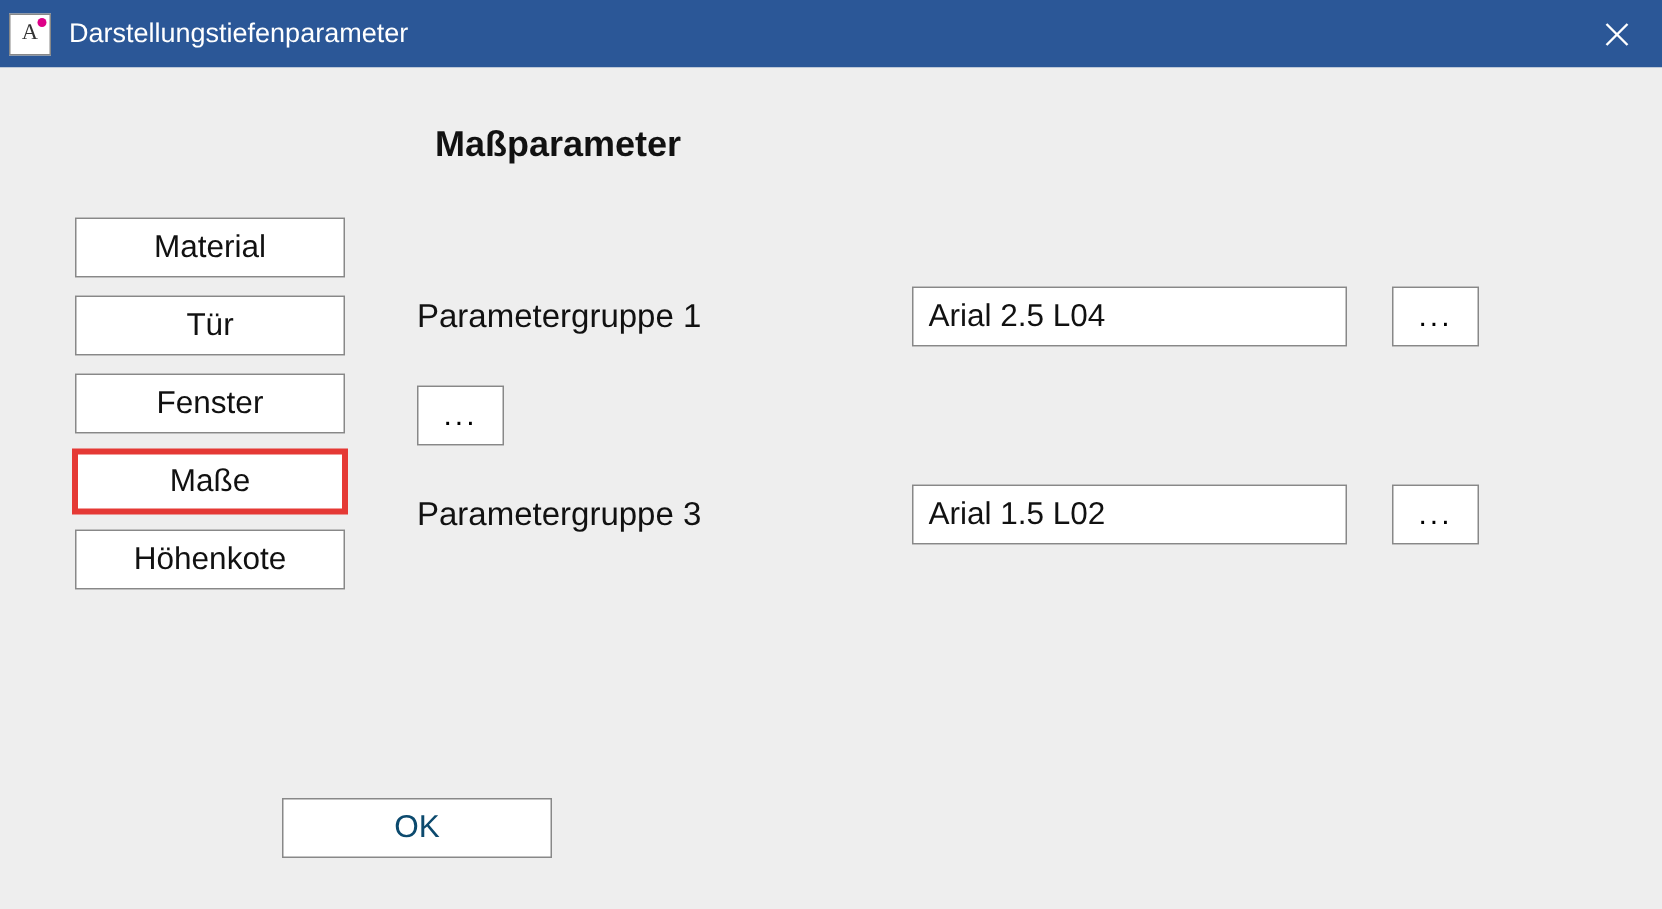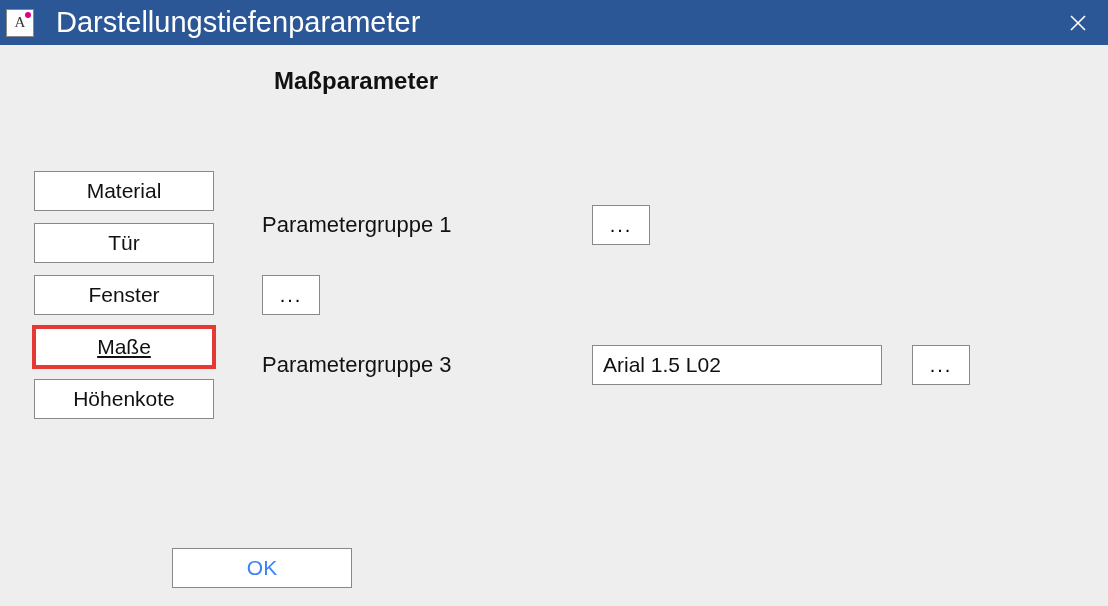--- a/index.html
+++ b/index.html
@@ -42,41 +42,40 @@
     }
     .titlebar .app-icon::after {
       content: "";
       position: absolute;
       top: 2px; right: 2px;
       width: 6px; height: 6px;
       border-radius: 50%;
       background: #d08;
     }
     .titlebar .title {
-      font-size: 29px;
+      font-size: 18px;
       font-weight: 400;
-      margin-left: 10px;
     }
     .titlebar .close-btn {
       position: absolute;
       right: 0;
       top: 0;
       width: 60px;
       height: 45px;
       display: flex;
       align-items: center;
       justify-content: center;
       cursor: pointer;
     }
     .titlebar .close-btn svg { width: 16px; height: 16px; }
     .client {
       flex: 1;
       background: #eee;
       position: relative;
-      padding: 4px;
+      padding: 20px;
     }
     .inner {
       background: #eee;
       width: 100%;
       height: 100%;
       position: relative;
     }
     .heading {
       position: absolute;
       left: 270px;
@@ -86,51 +85,48 @@
       color: #111;
     }
     .sidebar {
       position: absolute;
       left: 30px;
       top: 80px;
       width: 180px;
       display: flex;
       flex-direction: column;
       gap: 12px;
-      margin-top: 42px;
     }
     .side-btn {
       height: 40px;
       background: #fff;
       border: 1px solid #888;
       font-size: 21px;
       color: #111;
       display: flex;
       align-items: center;
       justify-content: center;
       cursor: pointer;
     }
     .side-btn.highlight {
       outline: 4px solid #e53935;
       outline-offset: -2px;
-      text-decoration: underline;
     }
     .params {
       position: absolute;
       left: 258px;
       top: 126px;
       right: 40px;
     }
     .param-row {
       display: grid;
       grid-template-columns: 300px 290px 70px;
       column-gap: 30px;
       align-items: center;
       margin-bottom: 26px;
-      margin-top: 30px;
     }
     .param-label {
       font-size: 22px;
       color: #111;
     }
     .param-input {
       height: 40px;
       background: #fff;
       border: 1px solid #888;
       font-size: 21px;
@@ -158,21 +154,21 @@
       display: flex;
       gap: 300px;
       padding-left: 168px;
     }
     .footer-btn {
       width: 180px;
       height: 40px;
       background: #fff;
       border: 1px solid #888;
       font-size: 21px;
-      color: #3b82f6;
+      color: #0c4a6e;
       display: flex;
       align-items: center;
       justify-content: center;
       cursor: pointer;
     }
   </style>
 </head>
 <body>
 
 <div class="window">
@@ -196,20 +192,21 @@
         <div class="side-btn">Material</div>
         <div class="side-btn">Tür</div>
         <div class="side-btn">Fenster</div>
         <div class="side-btn highlight">Maße</div>
         <div class="side-btn">Höhenkote</div>
       </div>
 
       <div class="params">
         <div class="param-row">
           <div class="param-label">Parametergruppe 1</div>
+          <input class="param-input" value="Arial 2.5 L04" style="">
           <div class="browse-btn">...</div>
         </div>
         <div class="param-row">
           <div class="browse-btn">...</div>
         </div>
         <div class="param-row">
           <div class="param-label">Parametergruppe 3</div>
           <input class="param-input" value="Arial 1.5 L02" style="">
           <div class="browse-btn">...</div>
         </div>

